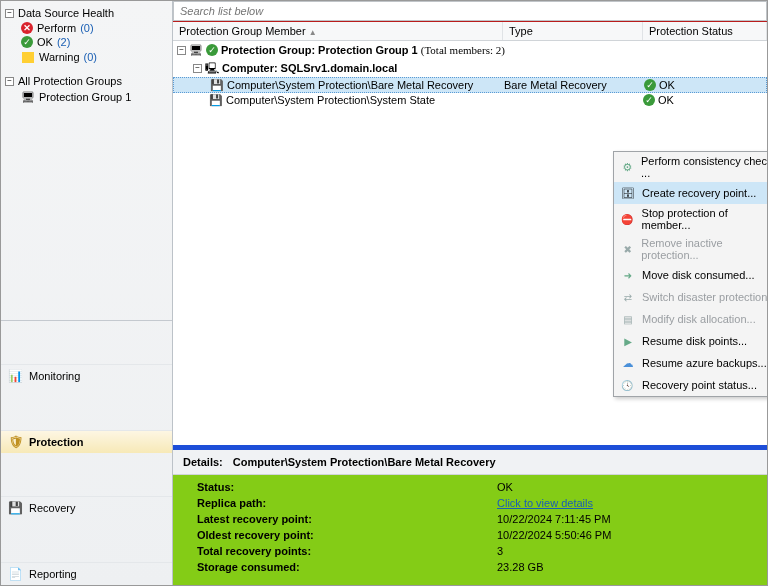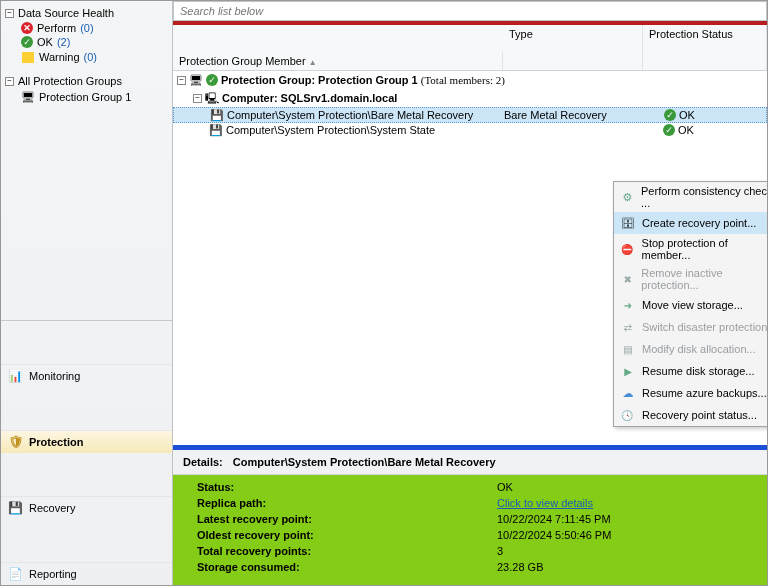--- a/index.html
+++ b/index.html
@@ -16,33 +16,33 @@
 
 
 .side-nav { border-top: 1px solid #c4c9cf; }
 .side-nav-item { display: flex; align-items: center; gap: 6px; padding: 4px 8px; border-top: 1px solid #e4e7ea; cursor: pointer; margin-top: 43px; }
 .side-nav-item.selected { background: linear-gradient(to bottom, #fdf6e3, #f7e9b7); font-weight: bold; }
 
 
 .main { flex: 1; display: flex; flex-direction: column; background: #fff; position: relative; }
 .groupby { display: flex; align-items: center; gap: 6px; padding: 4px 8px; border-bottom: 1px solid #d0d4d8; }
 .groupby label { display: flex; align-items: center; gap: 3px; }
-.search-row { padding: 0; border-bottom: 4px solid #b91c1c; }
+.search-row { padding: 0; border-bottom: 1px solid #b91c1c; }
 .search-row input { width: 100%; border: 1px solid #c0c4c8; padding: 3px 6px; color: #888; font-style: italic; background: #fff; }
 .col-headers { display: flex; border-bottom: 1px solid #d0d4d8; background: #f7f8f9; }
 .col-headers .col { padding: 3px 6px; border-right: 1px solid #e0e3e6; }
-.col1 { width: 330px; margin-top: 27px; } .col2 { width: 140px; } .col3 { flex: 1; }
+.col1 { width: 330px; } .col2 { width: 140px; } .col3 { flex: 1; }
 
 .tree-area { flex: 1; overflow: auto; position: relative; }
 .pg-row { display: flex; align-items: center; gap: 3px; padding: 2px 4px; }
 .indent1 { padding-left: 4px; }
 .indent2 { padding-left: 20px; }
 .member-row { display: flex; align-items: center; }
 .member-row .c1 { width: 330px; display: flex; align-items: center; gap: 3px; padding-left: 36px; }
-.member-row .c2 { width: 160px; }
+.member-row .c2 { width: 140px; }
 .member-row .c3 { flex: 1; display: flex; align-items: center; gap: 3px; }
 .member-row.selected { background: #cde6f7; border: 1px dotted #5a9bd5; }
 
 
 .context-menu { position: absolute; left: 440px; top: 110px; width: 130px; background: #f4f4f4; border: 1px solid #a0a4a8; box-shadow: 2px 2px 4px rgba(0,0,0,0.2); z-index: 10; }
 .context-menu { width: 170px; }
 .cm-item { display: flex; align-items: center; gap: 6px; padding: 3px 6px; cursor: pointer; }
 .cm-item.highlight { background: #cde6f7; }
 .cm-item.disabled { color: #9a9ea2; }
 .cm-icon { width: 16px; height: 16px; display: inline-flex; align-items: center; justify-content: center; font-size: 11px; }
@@ -215,33 +215,33 @@
       <div class="cm-item">
         <span class="cm-icon ico-stop"></span>
         <span>Stop protection of member...</span>
       </div>
       <div class="cm-item disabled">
         <span class="cm-icon ico-x"></span>
         <span>Remove inactive protection...</span>
       </div>
       <div class="cm-item">
         <span class="cm-icon ico-arrow"></span>
-        <span>Move view storage...</span>
+        <span>Move disk consumed...</span>
       </div>
       <div class="cm-item disabled">
         <span class="cm-icon ico-switch"></span>
         <span>Switch disaster protection</span>
       </div>
       <div class="cm-item disabled">
         <span class="cm-icon ico-alloc"></span>
         <span>Modify disk allocation...</span>
       </div>
       <div class="cm-item">
         <span class="cm-icon ico-resume"></span>
-        <span>Resume disk storage...</span>
+        <span>Resume disk points...</span>
       </div>
       <div class="cm-item">
         <span class="cm-icon ico-cloud"></span>
         <span>Resume azure backups...</span>
       </div>
       <div class="cm-item">
         <span class="cm-icon ico-clock"></span>
         <span>Recovery point status...</span>
       </div>
     </div>

